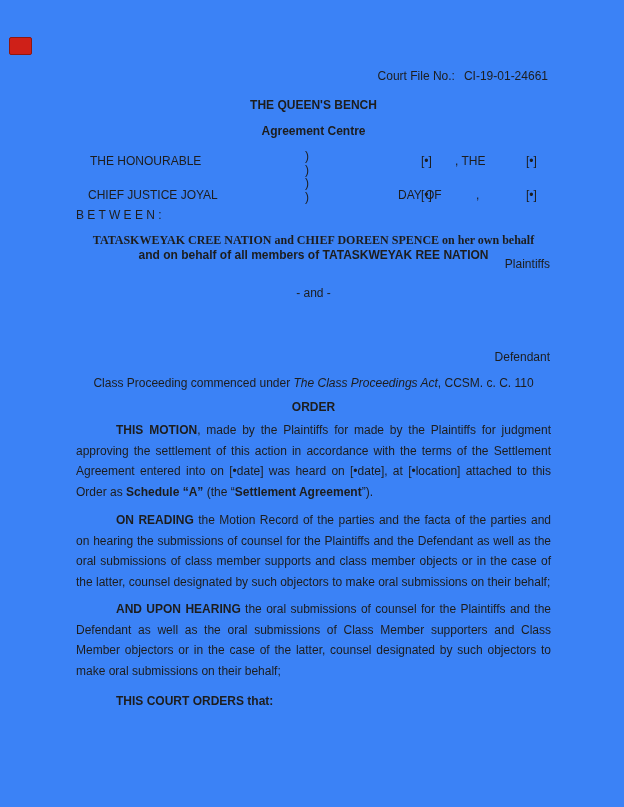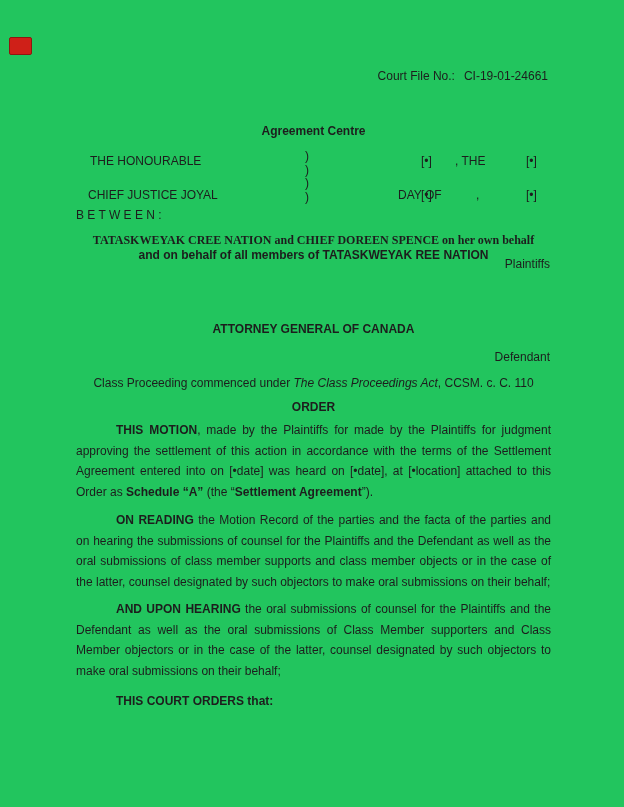--- a/index.html
+++ b/index.html
@@ -1,20 +1,20 @@
 <!DOCTYPE html>
 <html><head>
 <meta charset="utf-8">
 <style>
   html,body{margin:0;padding:0;background:#e8e8e8;}
   .page{
     position:relative;
     width:624px;height:807px;
     margin:0 auto;
-    background:#22c55e;
+    background:#3b82f6;
     overflow:hidden;
     font-family:"Liberation Sans","DejaVu Sans",sans-serif;
     font-size:12px;
     color:#1d1d1d;
     -webkit-font-smoothing:antialiased;
   }
   .abs{position:absolute;}
   .b{font-weight:bold;}
   .i{font-style:italic;}
   .center{left:76px;width:475px;text-align:center;}
@@ -64,20 +64,21 @@
 <body>
 
 <div class="page">
 
   <div id="red-mark" class="abs" style="background: rgb(207, 32, 24);"></div>
 
   <div id="court-file" class="abs">
     <span>Court File No.:</span><span class="gap"></span><span>CI-19-01-24661</span>
   </div>
 
+  <div id="court-name" class="abs center b">THE QUEEN'S BENCH</div>
   <div id="court-centre" class="abs center b">Agreement Centre</div>
 
   <div id="honourable" class="abs">THE HONOURABLE</div>
   <div id="joyal" class="abs">CHIEF JUSTICE JOYAL</div>
   <div id="paren-col" class="abs">)
 )
 )
 )</div>
   <span id="r1-ph1" class="abs">[•]</span>
   <span id="r1-the" class="abs">, THE</span>
@@ -86,22 +87,22 @@
   <span id="r2-ph1" class="abs">[•]</span>
   <span id="r2-comma" class="abs">,</span>
   <span id="r2-ph2" class="abs">[•]</span>
 
   <div id="between" class="abs">B E T W E E N :</div>
 
   <div id="party-line1" class="abs center b">TATASKWEYAK CREE NATION and CHIEF DOREEN SPENCE on her own behalf</div>
   <div id="party-line2" class="abs center b">and on behalf of all members of TATASKWEYAK REE NATION</div>
   <div id="plaintiffs" class="abs">Plaintiffs</div>
 
+  <div id="and-sep" class="abs center">- and -</div>
 
-  <div id="agc" class="abs center b">ATTORNEY GENERAL OF CANADA</div>
   <div id="defendant" class="abs">Defendant</div>
 
   <div id="proceeding" class="abs center">
     <span>Class Proceeding commenced under </span><span class="i">The Class Proceedings Act</span><span>, CCSM. c. C. 110</span>
   </div>
 
   <div id="order-h" class="abs center b">ORDER</div>
 
   <div id="para-motion" class="abs para">
     <span class="b">THIS MOTION</span><span>, made by the Plaintiffs for made by the Plaintiffs for judgment approving the settlement of this action in accordance with the terms of the Settlement Agreement entered into on [•date] was heard on [•date], at [•location] attached to this Order as </span><span class="b">Schedule “A”</span><span> (the “</span><span class="b">Settlement Agreement</span><span>”).</span>

